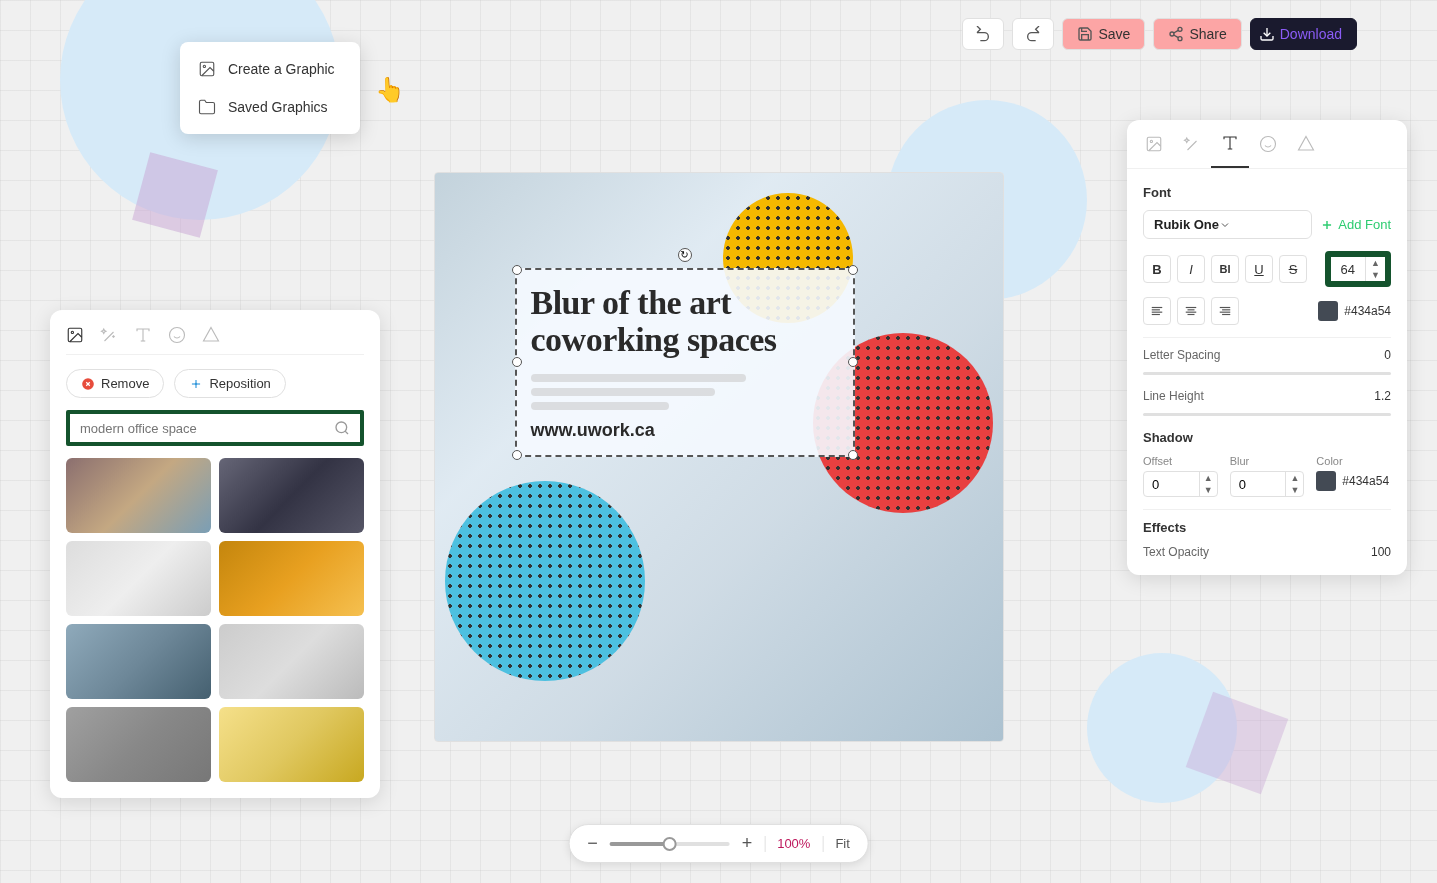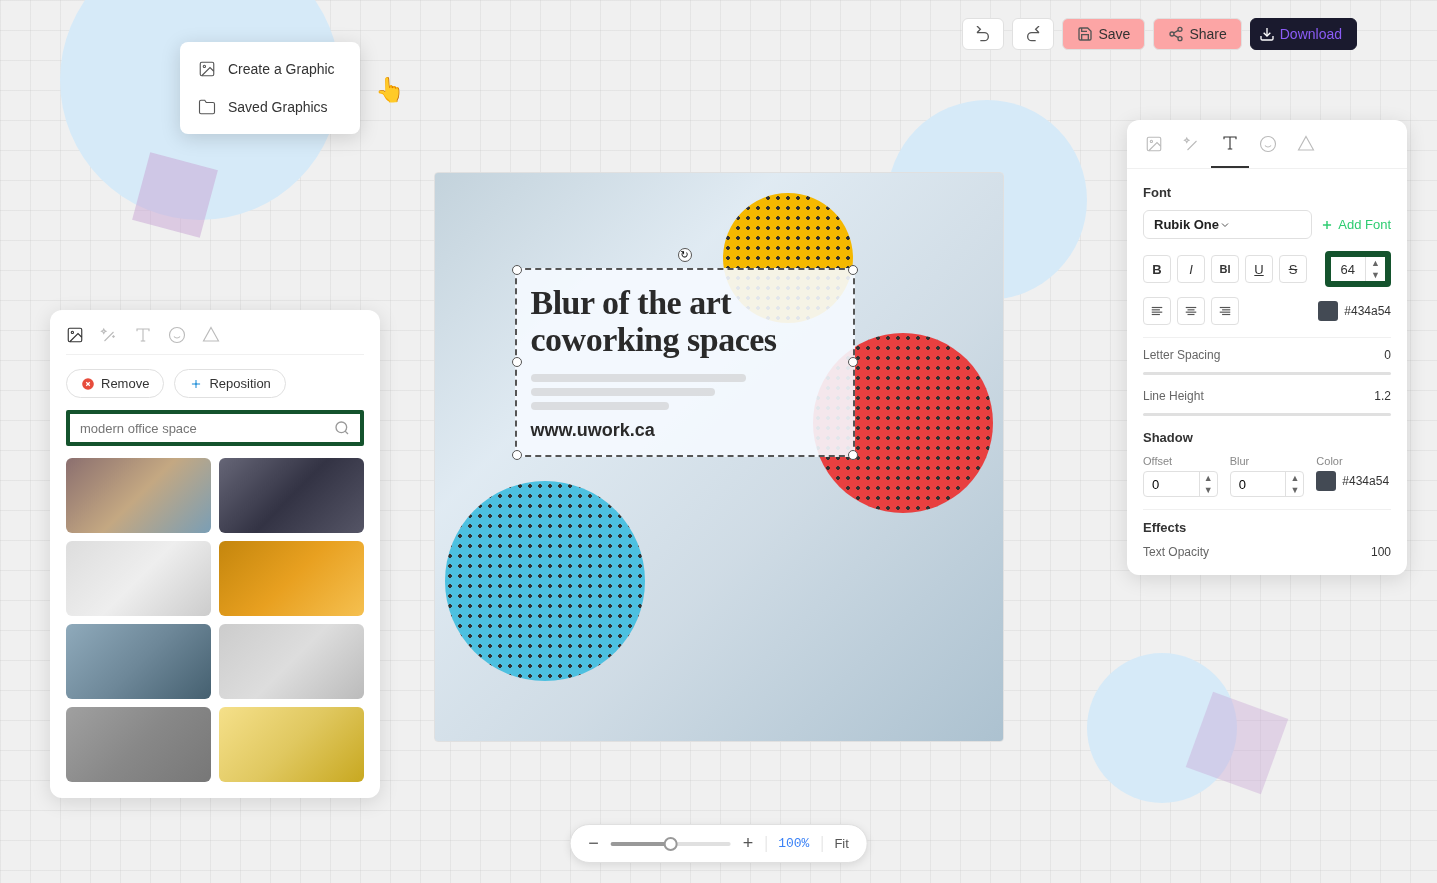--- a/index.html
+++ b/index.html
@@ -394,22 +394,21 @@
       top: -5px;
       left: 50%;
       transform: translateX(-50%);
       width: 14px; height: 14px;
       background: white;
       border: 2px solid #999;
       border-radius: 50%;
     }
     .zoom-value {
       font-size: 13px;
-      color: #3b82f6;
-      font-family: Liberation Mono, monospace;
+      color: #be185d;
     }
     .zoom-fit {
       font-size: 13px;
       color: #555;
       cursor: pointer;
     }
     .zoom-divider {
       width: 1px;
       height: 16px;
       background: #e0e0e0;

